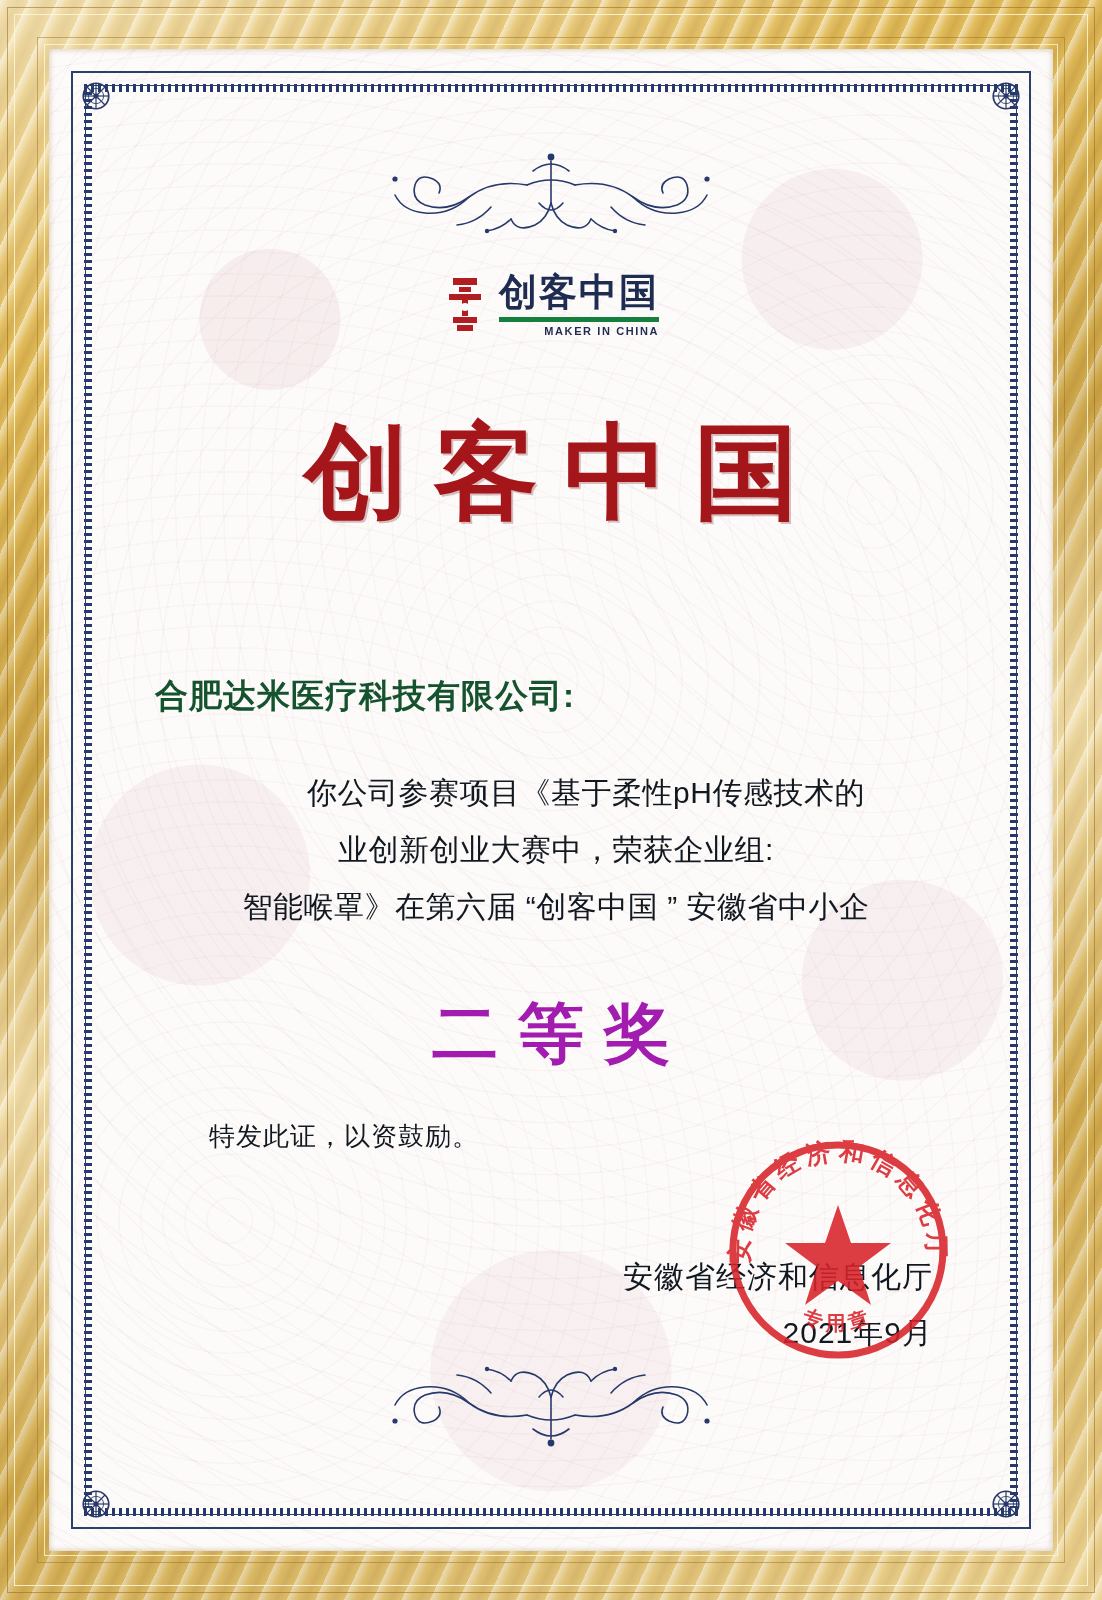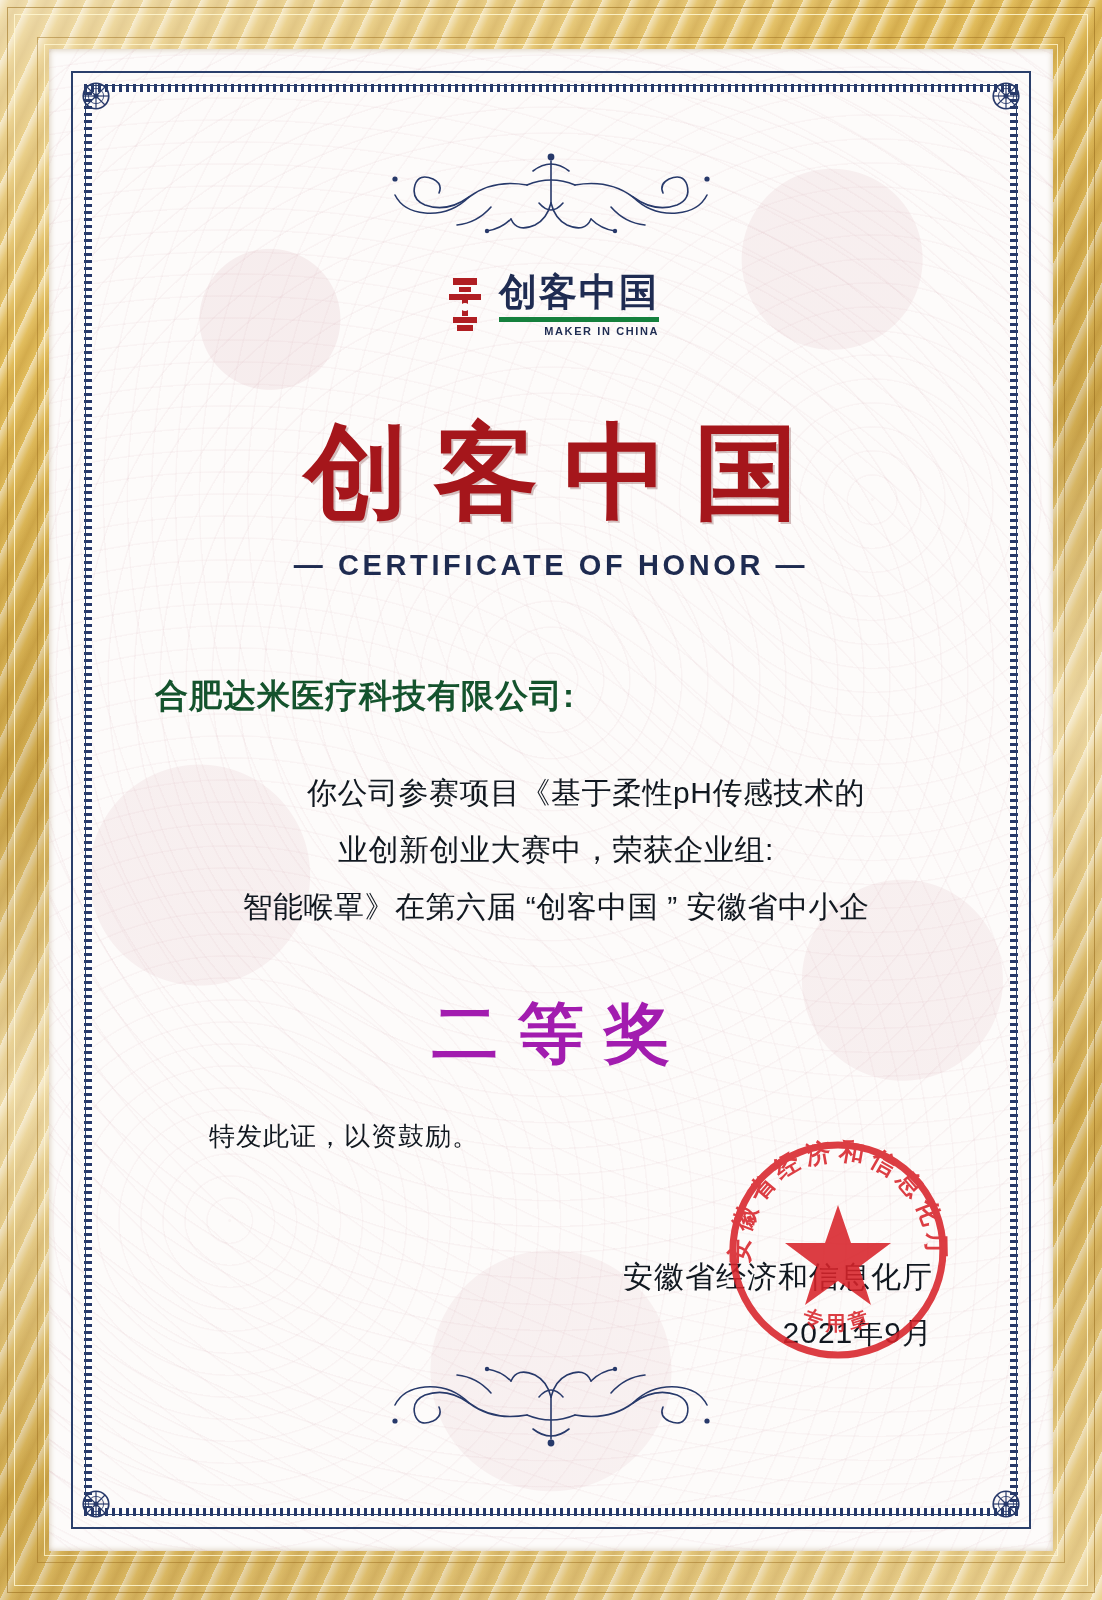--- a/index.html
+++ b/index.html
@@ -439,21 +439,20 @@
           <rect x="14" y="49" width="16" height="6" fill="currentColor"></rect>
           <circle cx="22" cy="31" r="4" fill="#fdfbfa"></circle>
         </svg>
         <div class="logo-text-wrap">
           <div class="logo-cn">创客中国</div>
           <div class="logo-en">MAKER IN CHINA</div>
         </div>
       </div>
 
       <div class="title-cn">创客中国</div>
-      <div class="title-en">— CERTIFICATE OF HONOR —</div>
 
       <div class="recipient">合肥达米医疗科技有限公司:</div>
 
       <div class="body-text">
         <p class="body-indent">你公司参赛项目《基于柔性pH传感技术的</p>
         <p>业创新创业大赛中，荣获企业组:</p>
         <p>智能喉罩》在第六届 “创客中国 ” 安徽省中小企</p>
       </div>
 
       <div class="award-level">二等奖</div>

